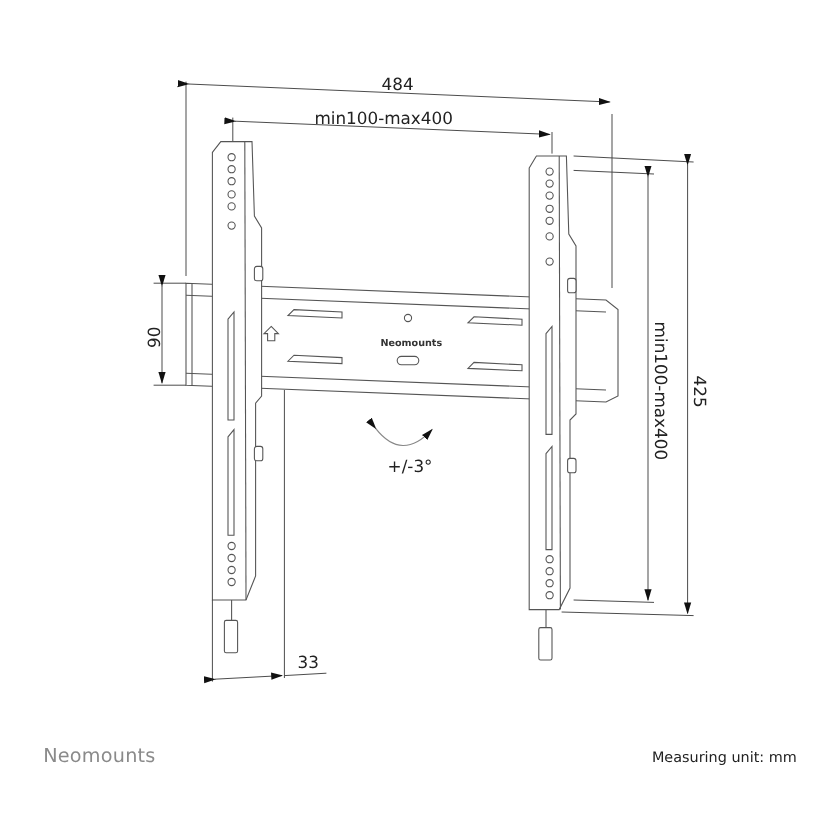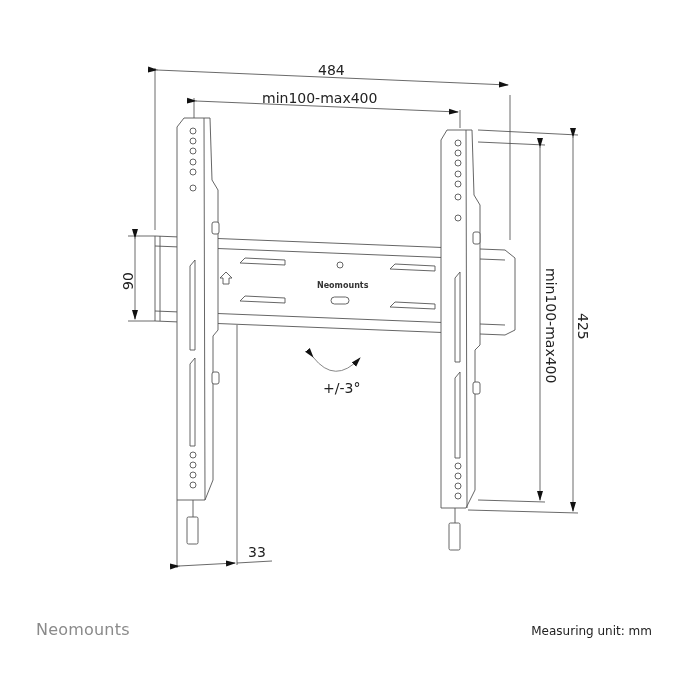--- a/index.html
+++ b/index.html
@@ -1,21 +1,21 @@
 <!DOCTYPE html>
 <html><head>
 <meta charset="utf-8">
 <style>
   html, body { margin:0; padding:0; background:#ffffff; }
   body { width:700px; height:700px; position:relative; overflow:hidden; font-family:"DejaVu Sans", sans-serif; }
   #diagram { position:absolute; left:0; top:0; width:700px; height:700px; }
   .dimtxt { font-family:"DejaVu Sans", sans-serif; font-size:14px; fill:#222; }
   .brand-small { font-family:"DejaVu Sans", sans-serif; font-size:8px; font-weight:bold; fill:#333; }
   .footer-brand { position:absolute; left:36px; top:620px; font-family:"DejaVu Sans", sans-serif; font-size:16px; color:#8a8a8a; letter-spacing:0.2px; }
-  .footer-unit { position:absolute; right:48px; top:624px; font-family:"DejaVu Sans", sans-serif; font-size:12px; color:#222; }
+  .footer-unit { position:absolute; right:36px; top:624px; font-family:"DejaVu Sans", sans-serif; font-size:12px; color:#222; }
 </style>
 </head>
 <body>
 
 <svg id="diagram" viewBox="0 0 700 700" xmlns="http://www.w3.org/2000/svg">
   <defs>
     <marker id="arr" markerWidth="10" markerHeight="8" refX="9" refY="4" orient="auto" markerUnits="userSpaceOnUse">
       <path d="M0,1 L10,4 L0,7 Z" fill="#111"></path>
     </marker>
   </defs>

